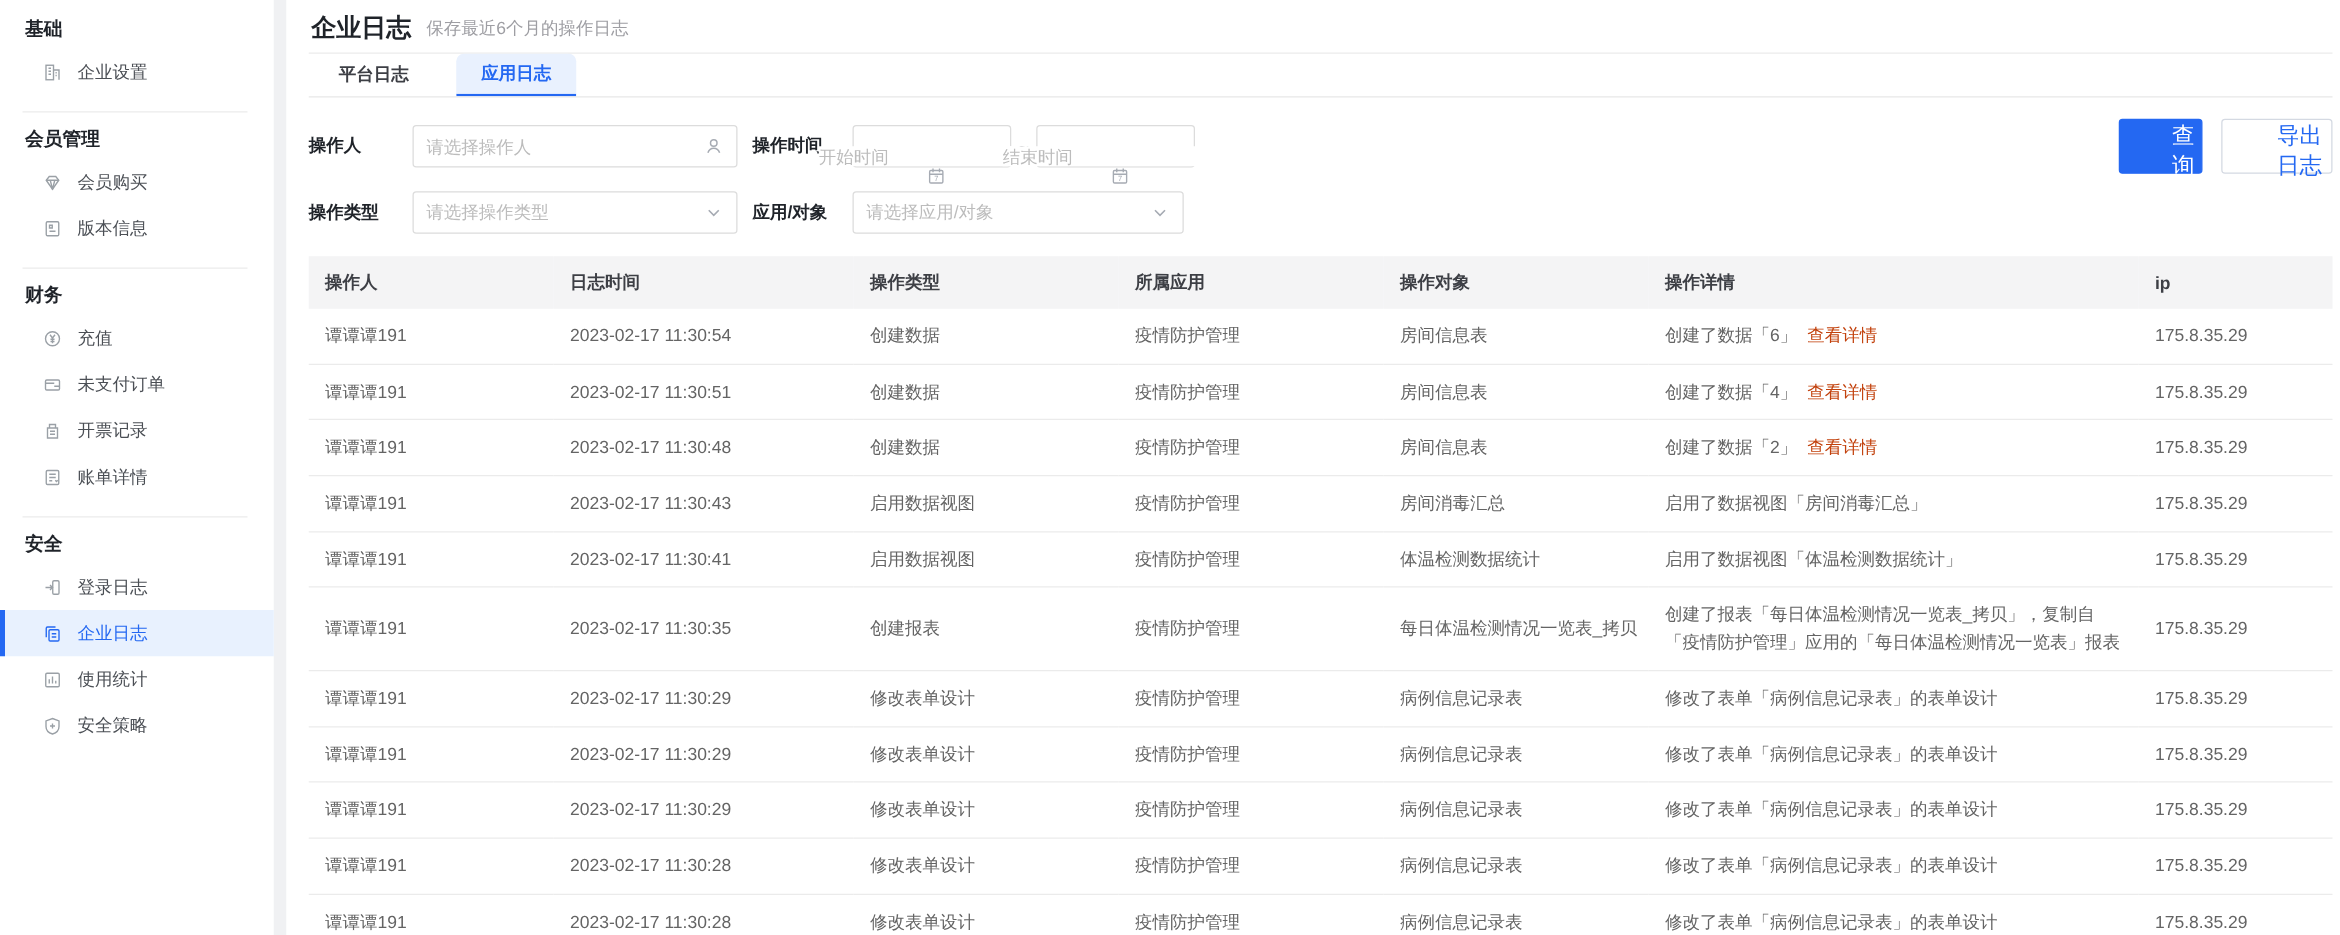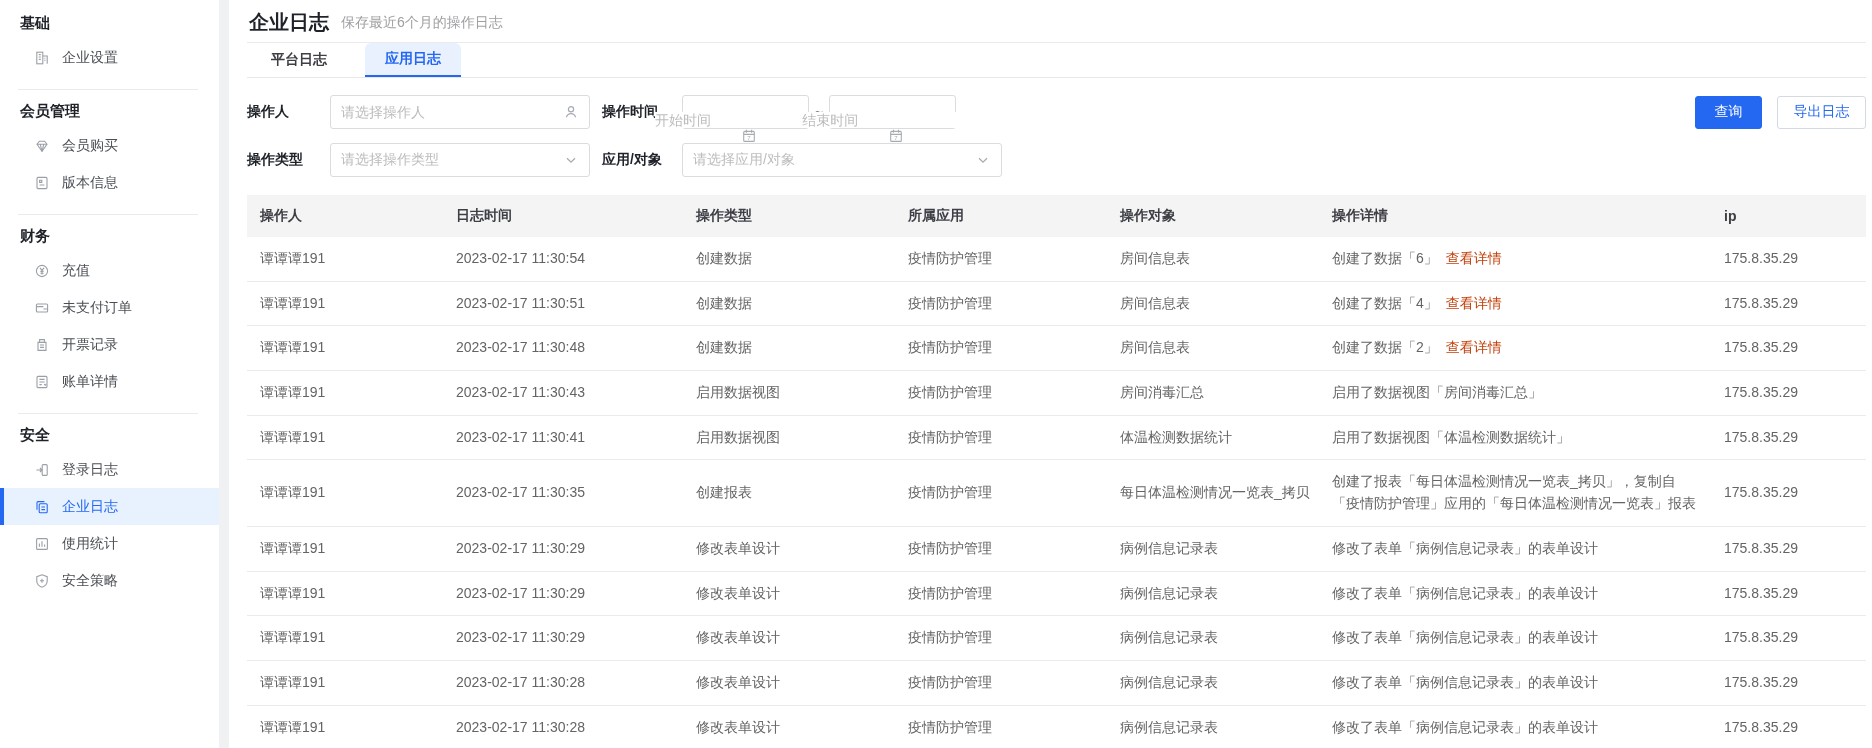--- a/index.html
+++ b/index.html
@@ -45,24 +45,24 @@
   .f-label { width:83px; font-weight:700; color:#1f2329; flex:0 0 83px; }
   .f-label2 { width:80px; margin-left:12px; font-weight:700; color:#1f2329; flex:0 0 80px; }
   .box {
     height:33px; border:1px solid #dcdcdc; border-radius:3px; background:#fff;
     display:flex; align-items:center; padding:16px 10px; color:#bcbcbc;
   }
   .box input { border:none; outline:none; flex:1; font-size:14px; color:#4b4f55; font-family:inherit; min-width:0; }
   .box input::placeholder { color:#bcbcbc; }
   .box .tail-icon { color:#a6abb3; display:inline-flex; margin-left:6px; }
   .box .tail-icon svg { width:16px; height:16px; }
-  .w260 { width:260px; } .w136 { width:127px;flex-direction:column; } .w265 { width:320px; }
+  .w260 { width:260px; } .w136 { width:127px;flex-direction:column; } .w265 { width:265px; }
   .tilde { margin:0 6px; color:#74777d; }
   .btns { margin-left:auto; display:flex; gap:15px; }
-  .btn { height:33px; border-radius:3px; font-size:14px; cursor:pointer; font-family:inherit; }
+  .btn { height:44px; border-radius:3px; font-size:18px; cursor:pointer; font-family:inherit;padding-left:36px; }
   .btn-primary { width:67px; background:#2468f2; border:1px solid #2468f2; color:#fff; }
   .btn-outline { width:89px; background:#fff; border:1px solid #d4d9e2; color:#2468f2; }
 
   
   .log-table { margin-top:18px; width:100%; border-collapse:collapse; table-layout:fixed; }
   .log-table thead th {
     background:#f4f4f5; height:42px; text-align:left; font-weight:600; color:#3d3f45;
     padding:0 8px 0 13px; font-size:14px;
   }
   .log-table tbody td {

